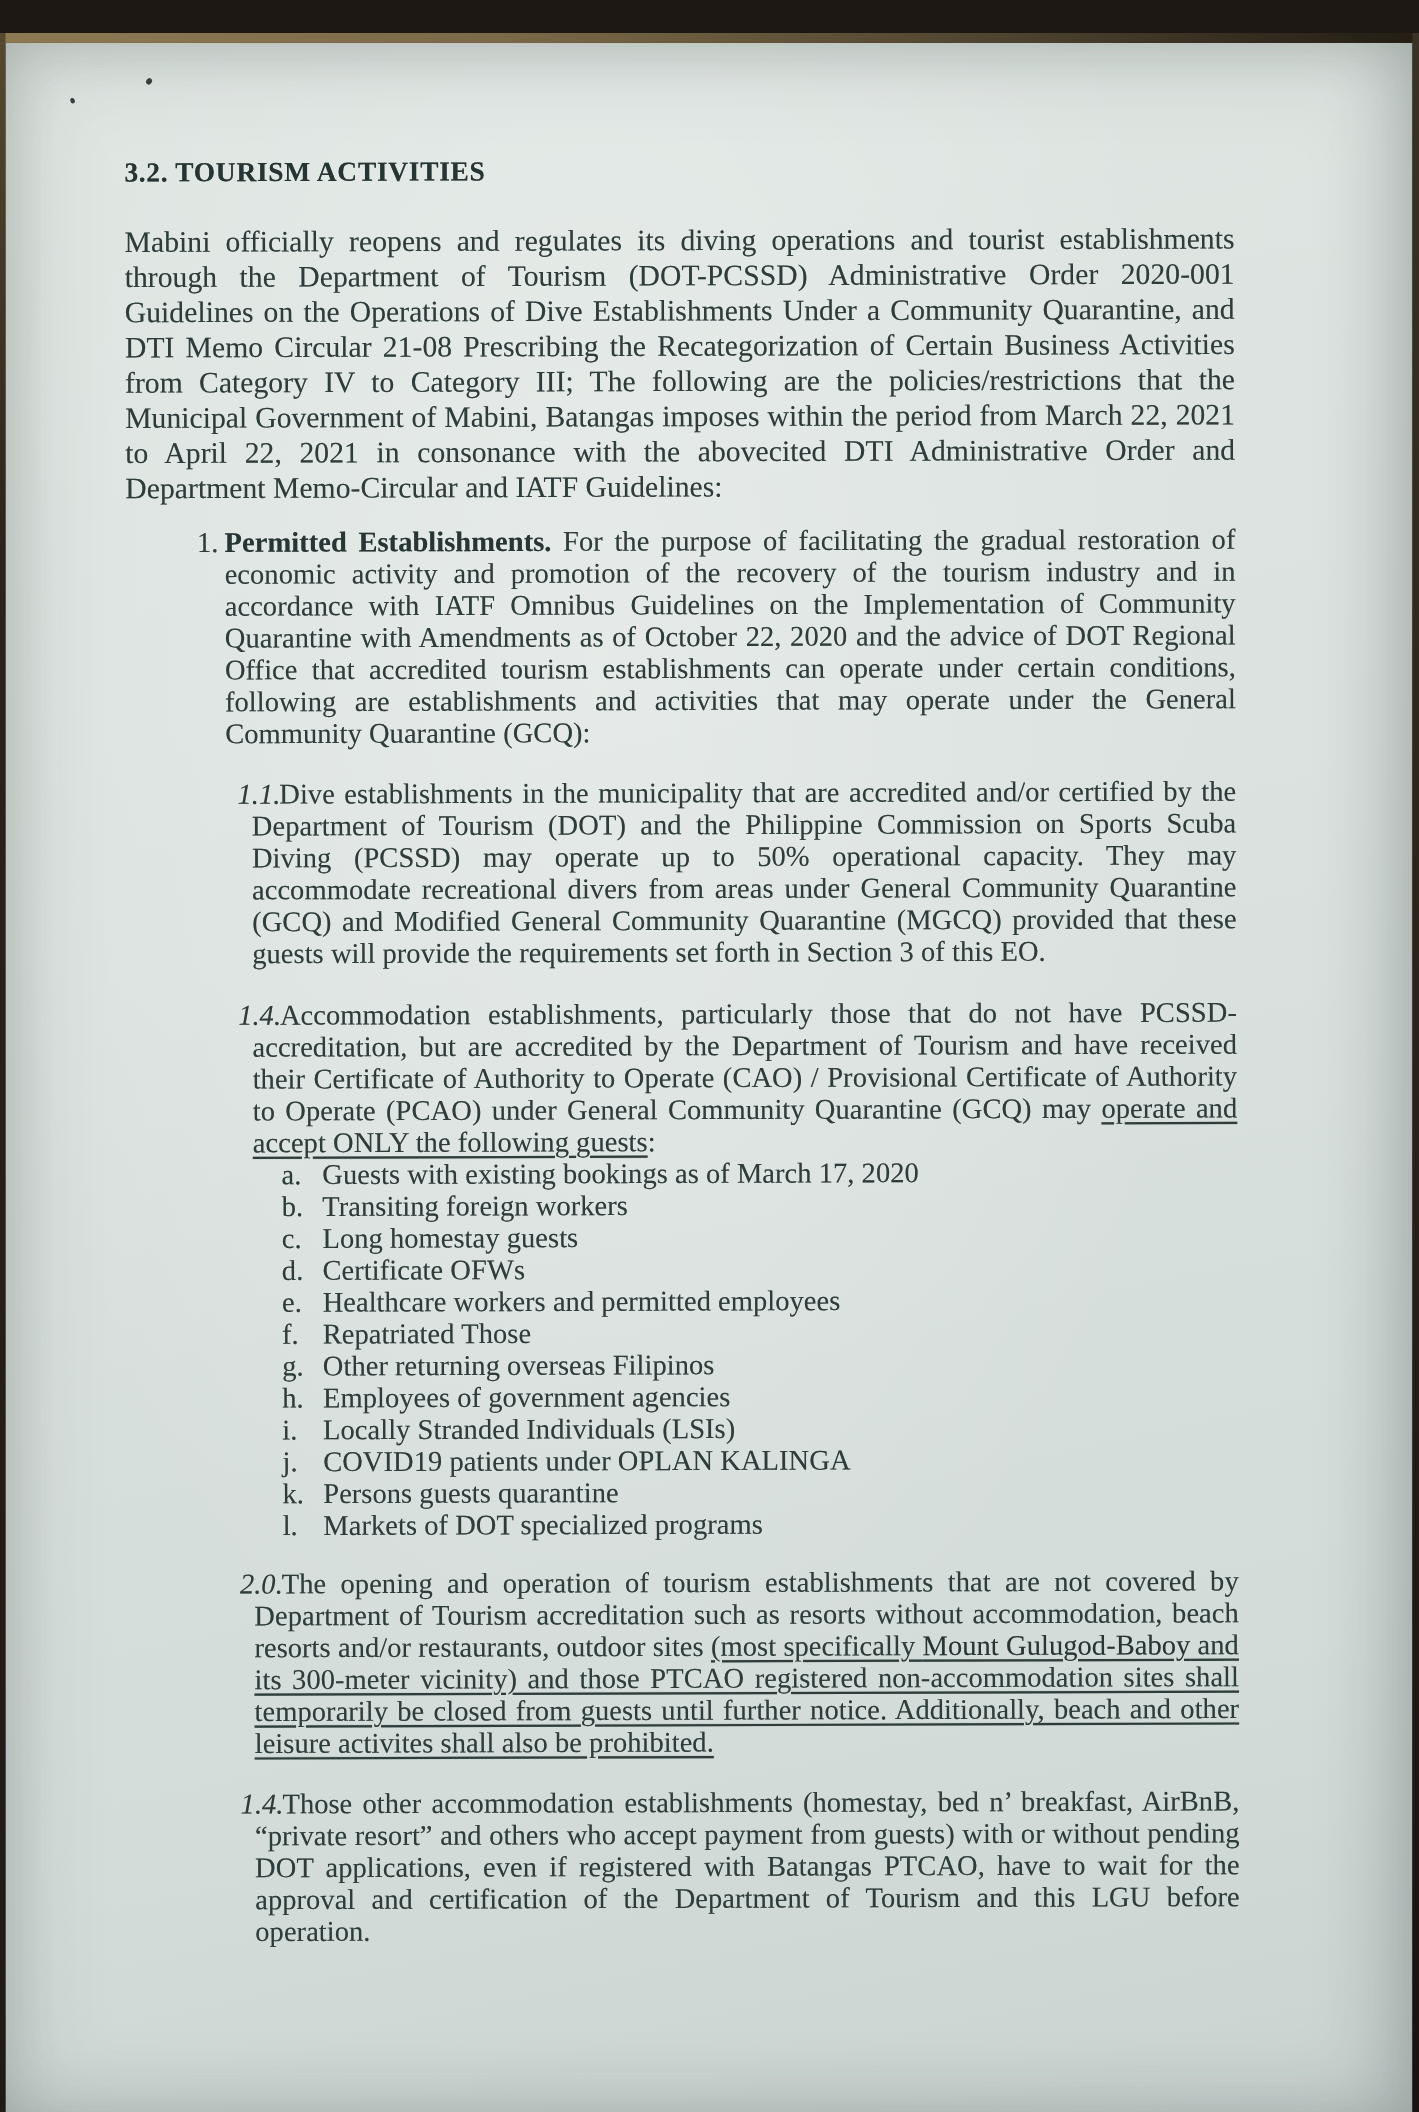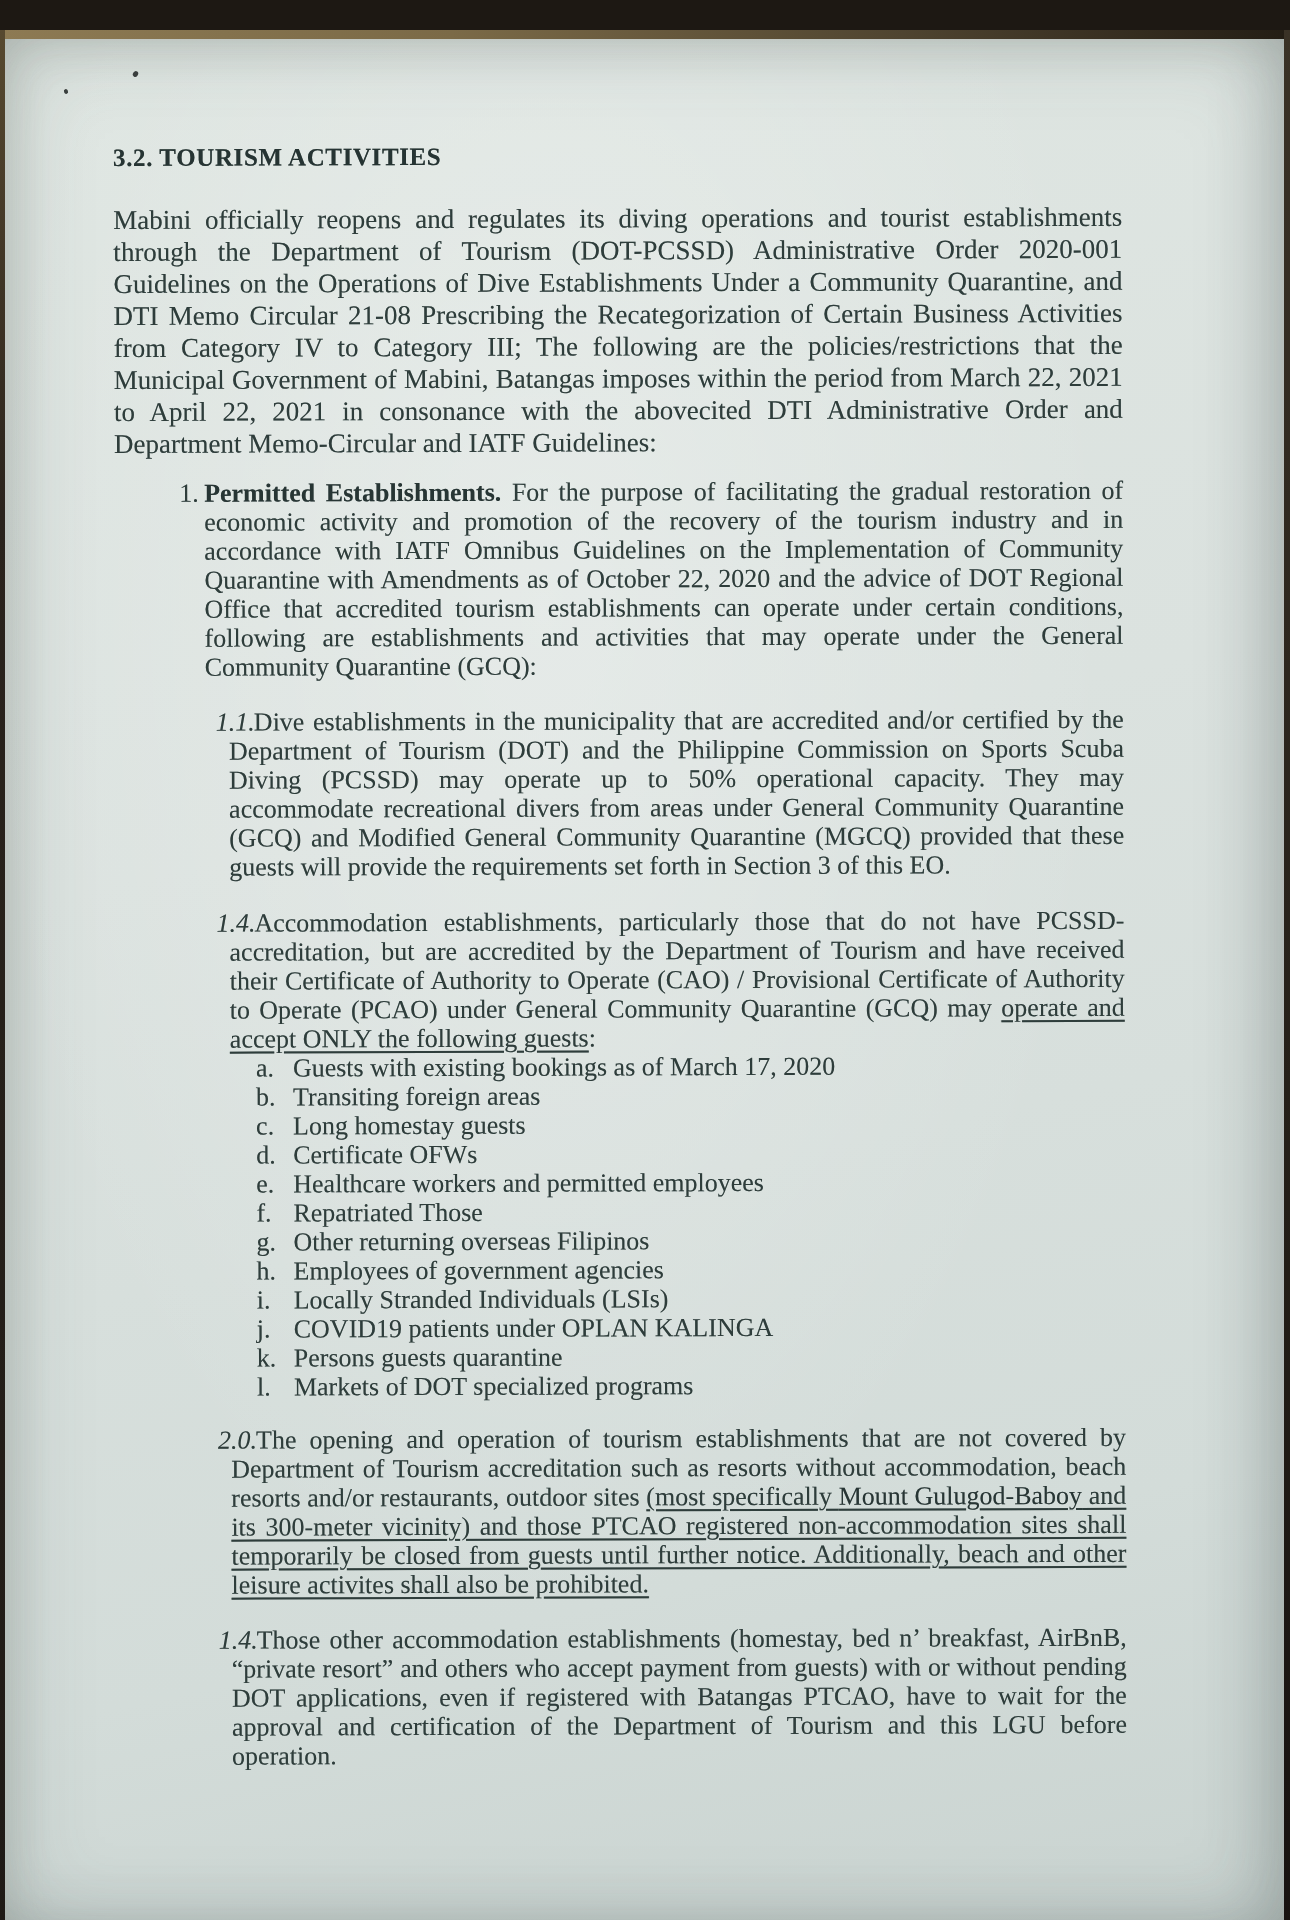--- a/index.html
+++ b/index.html
@@ -117,21 +117,21 @@
       <p>Dive establishments in the municipality that are accredited and/or certified by the Department of Tourism (DOT) and the Philippine Commission on Sports Scuba Diving (PCSSD) may operate up to 50% operational capacity. They may accommodate recreational divers from areas under General Community Quarantine (GCQ) and Modified General Community Quarantine (MGCQ) provided that these guests will provide the requirements set forth in Section 3 of this EO.</p>
     </div>
 
     <div class="item lvl2 m2">
       <span class="num">1.4.</span>
       <p><span>Accommodation establishments, particularly those that do not have PCSSD-accreditation, but are accredited by the Department of Tourism and have received their Certificate of Authority to Operate (CAO) / Provisional Certificate of Authority to Operate (PCAO) under General Community Quarantine (GCQ) may </span><span class="u">operate and accept ONLY the following guests</span><span>:</span></p>
     </div>
 
     <div class="guests">
       <div class="guest"><span class="letter">a.</span><span>Guests with existing bookings as of March 17, 2020</span></div>
-      <div class="guest"><span class="letter">b.</span><span>Transiting foreign areas</span></div>
+      <div class="guest"><span class="letter">b.</span><span>Transiting foreign workers</span></div>
       <div class="guest"><span class="letter">c.</span><span>Long homestay guests</span></div>
       <div class="guest"><span class="letter">d.</span><span>Certificate OFWs</span></div>
       <div class="guest"><span class="letter">e.</span><span>Healthcare workers and permitted employees</span></div>
       <div class="guest"><span class="letter">f.</span><span>Repatriated Those</span></div>
       <div class="guest"><span class="letter">g.</span><span>Other returning overseas Filipinos</span></div>
       <div class="guest"><span class="letter">h.</span><span>Employees of government agencies</span></div>
       <div class="guest"><span class="letter">i.</span><span>Locally Stranded Individuals (LSIs)</span></div>
       <div class="guest"><span class="letter">j.</span><span>COVID19 patients under OPLAN KALINGA</span></div>
       <div class="guest"><span class="letter">k.</span><span>Persons guests quarantine</span></div>
       <div class="guest"><span class="letter">l.</span><span>Markets of DOT specialized programs</span></div>

